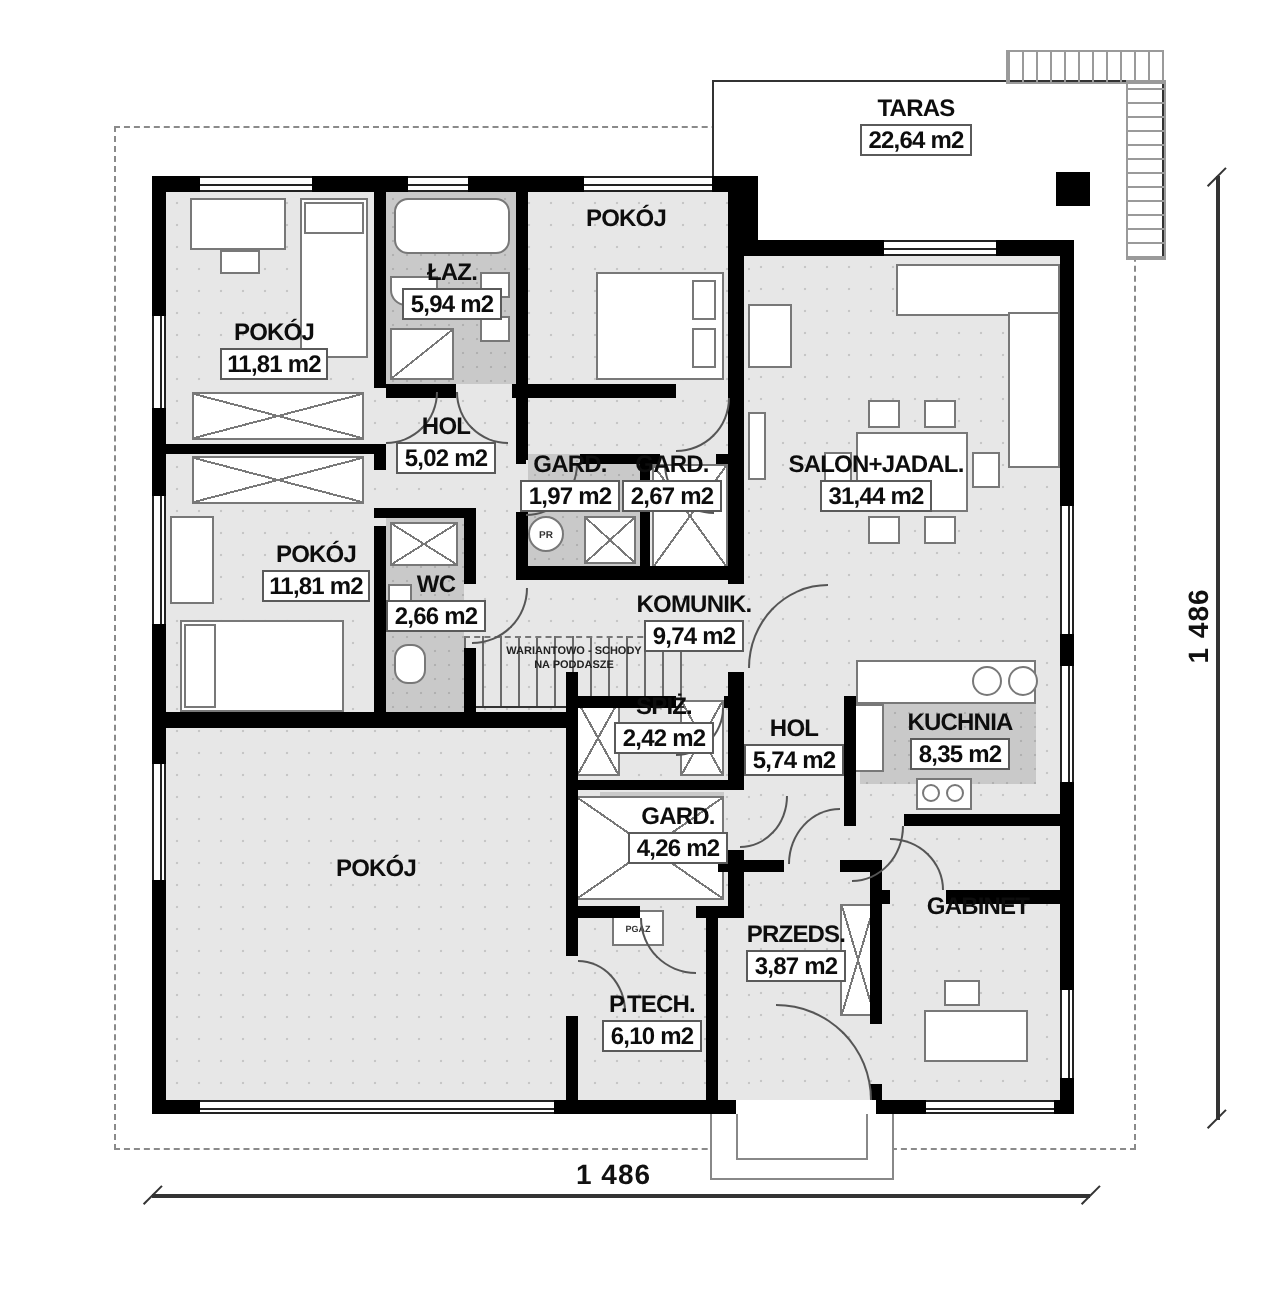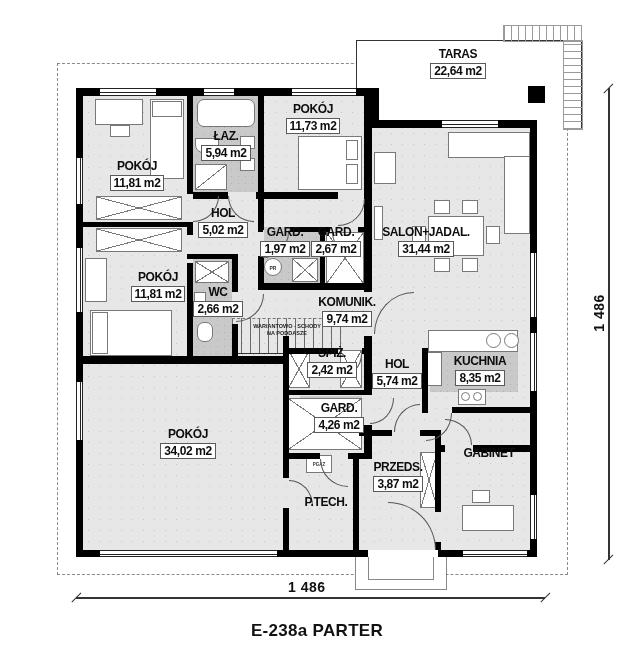--- a/index.html
+++ b/index.html
@@ -255,21 +255,20 @@
   <div class="rlabel" style="left:77px;top:160px;">
     <div class="rname">POKÓJ</div>
       <div><span class="rarea">11,81 m2</span></div>
   </div>
   <div class="rlabel" style="left:166px;top:130px;">
     <div class="rname">ŁAZ.</div>
       <div><span class="rarea">5,94 m2</span></div>
   </div>
   <div class="rlabel" style="left:253px;top:103px;">
     <div class="rname">POKÓJ</div>
-      <div><span class="rarea">11,73 m2</span></div>
   </div>
   <div class="rlabel" style="left:163px;top:207px;">
     <div class="rname">HOL</div>
       <div><span class="rarea">5,02 m2</span></div>
   </div>
   <div class="rlabel" style="left:225px;top:226px;">
     <div class="rname">GARD.</div>
       <div><span class="rarea">1,97 m2</span></div>
   </div>
   <div class="rlabel" style="left:276px;top:226px;">
@@ -281,21 +280,21 @@
       <div><span class="rarea">11,81 m2</span></div>
   </div>
   <div class="rlabel" style="left:158px;top:286px;">
     <div class="rname">WC</div>
       <div><span class="rarea">2,66 m2</span></div>
   </div>
   <div class="rlabel" style="left:287px;top:296px;">
     <div class="rname">KOMUNIK.</div>
       <div><span class="rarea">9,74 m2</span></div>
   </div>
-  <div class="rlabel" style="left:366px;top:226px;">
+  <div class="rlabel" style="left:378px;top:226px;">
     <div class="rname">SALON+JADAL.</div>
       <div><span class="rarea">31,44 m2</span></div>
   </div>
   <div class="rlabel" style="left:272px;top:347px;">
     <div class="rname">SPIŻ.</div>
       <div><span class="rarea">2,42 m2</span></div>
   </div>
   <div class="rlabel" style="left:337px;top:358px;">
     <div class="rname">HOL</div>
       <div><span class="rarea">5,74 m2</span></div>
@@ -303,38 +302,37 @@
   <div class="rlabel" style="left:420px;top:355px;">
     <div class="rname">KUCHNIA</div>
       <div><span class="rarea">8,35 m2</span></div>
   </div>
   <div class="rlabel" style="left:279px;top:402px;">
     <div class="rname">GARD.</div>
       <div><span class="rarea">4,26 m2</span></div>
   </div>
   <div class="rlabel" style="left:128px;top:428px;">
     <div class="rname">POKÓJ</div>
-      <div><span class="rarea">34,02 m2</span></div>
   </div>
   <div class="rlabel" style="left:266px;top:496px;">
     <div class="rname">P.TECH.</div>
+      <div><span class="rarea">6,10 m2</span></div>
   </div>
   <div class="rlabel" style="left:338px;top:461px;">
     <div class="rname">PRZEDS.</div>
       <div><span class="rarea">3,87 m2</span></div>
   </div>
   <div class="rlabel" style="left:429px;top:447px;">
     <div class="rname">GABINET</div>
   </div>
 
   <div class="dimtext" style="left:288px;top:579px;">1 486</div>
   <div class="dimline-h" style="left:76px;top:597px;width:469px;"></div>
   <div class="tick" style="left:70px;top:597px;"></div>
   <div class="tick" style="left:539px;top:597px;"></div>
 
   <div class="dimtext vdim" style="left:580px;top:305px;">1 486</div>
   <div class="dimline-v" style="left:608px;top:88px;height:472px;"></div>
   <div class="tick" style="left:602px;top:88px;"></div>
   <div class="tick" style="left:602px;top:559px;"></div>
 
-  <div class="title" style="top:621px;">E-238a PARTER</div>
 
 </div>
 
 </body></html>

